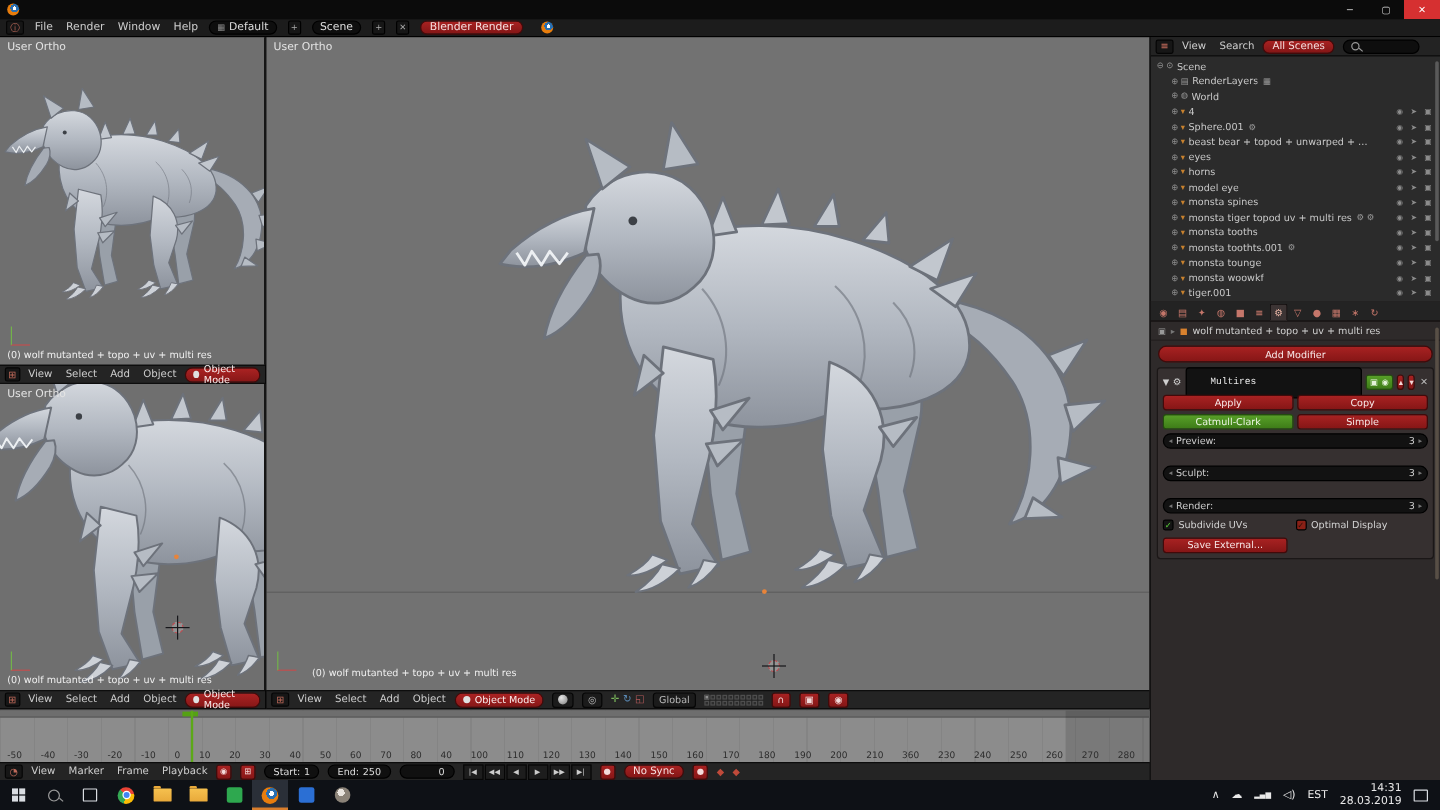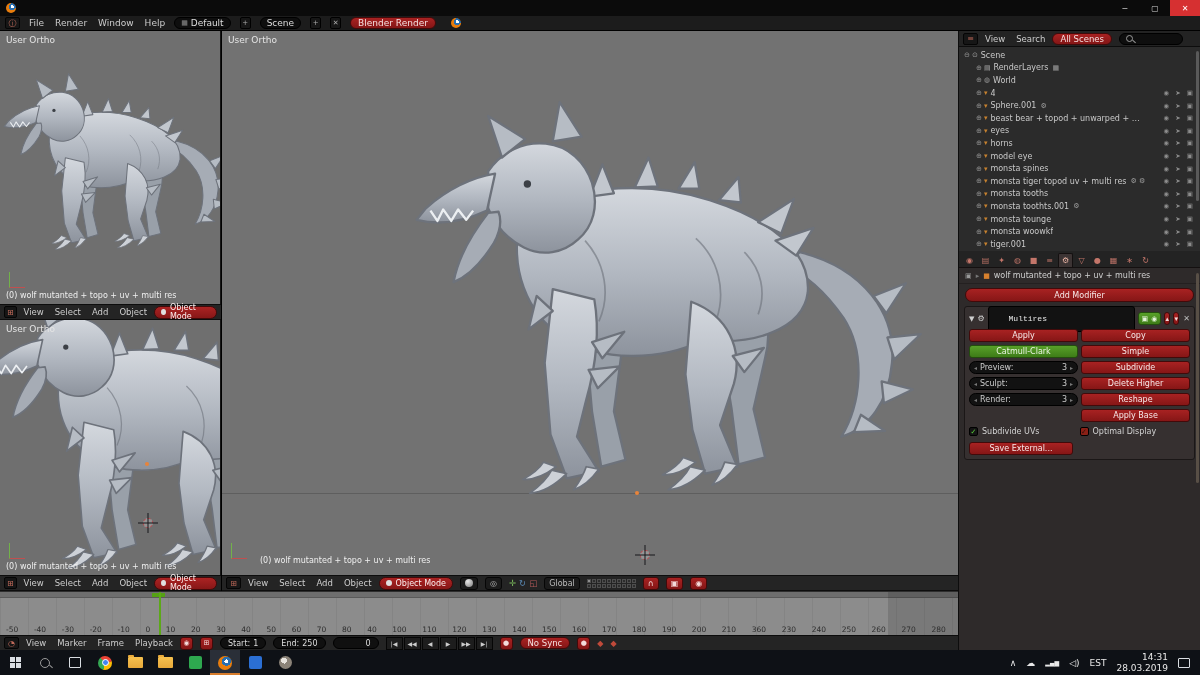--- a/index.html
+++ b/index.html
@@ -83,21 +83,21 @@
 .mod-head{display:flex;align-items:center;gap:3px;height:15px}
 .mod-head .tri{color:#cfcfcf;font-size:7px}
 .mod-head .wr{color:#cfcfcf;font-size:8px}
 .name-input{flex:1;background:#121212;border:1px solid #000;border-radius:3px;color:#e8e8e8;height:26px;font-size:8px;padding:0 20px;font-family:Liberation Mono, monospace}
 .grn-pair{display:flex;align-items:center;gap:3px;background:linear-gradient(#58a028,#3e7c18);border:1px solid #234d0e;border-radius:3px;height:13px;padding:0 3px;color:#e4f2da;font-size:7px}
 .sq-red{width:13px;height:13px;background:linear-gradient(#a82222,#861616);border:1px solid #420a0a;border-radius:3px;color:#f3dada;font-size:7px;display:flex;align-items:center;justify-content:center}
 .mod-x{color:#bbb;font-size:8px;margin-left:1px}
 .mod-row{display:flex;gap:3px;margin-top:3px}
 .mod-row>*{flex:1}
 .mod-cols{display:flex;gap:3px;margin-top:3px}
-.mcol{flex:1;display:flex;flex-direction:column;gap:3px}
+.mcol{flex:1;display:flex;flex-direction:column;gap:14px}
 .numfield{background:#121212;border:1px solid #000;border-radius:7px;height:13px;display:flex;align-items:center;font-size:8px;color:#ccc;padding:0 4px;gap:3px}
 .numfield .nv{margin-left:auto}
 .numfield .na{color:#777;font-size:6px}
 .checks{display:flex;margin-top:5px;font-size:8px;color:#d2d2d2}
 .check{flex:1;display:flex;align-items:center;gap:4px}
 .cbox{width:9px;height:9px;border:1px solid #000;border-radius:2px;background:#141414;display:flex;align-items:center;justify-content:center;font-size:7px;color:transparent}
 .cbox.green{color:#5ad13a}
 .cbox.red{background:#8a2016;color:#30100a}
 .save-ext{width:104px;margin-top:6px}
 .props-scroll{position:absolute;right:1px;top:22px;width:3px;height:210px;background:#584f46;border-radius:2px}
@@ -615,27 +615,20 @@
               <span class="na">▸</span>
             </div>
 
             <div class="numfield">
               <span class="na">◂</span>
               <span>Render:</span>
               <span class="nv">3</span>
               <span class="na">▸</span>
             </div>
           </div>
-        <div class="mcol">
-
-        <div class="btn-red">Subdivide</div>
-            <div class="btn-red">Delete Higher</div>
-            <div class="btn-red">Reshape</div>
-            <div class="btn-red">Apply Base</div>
-          </div>
       </div>
       <div class="checks">
 
           <div class="check">
             <span class="cbox green">✓</span>
             <span>Subdivide UVs</span>
           </div>
 
           <div class="check">
             <span class="cbox red">✓</span>

